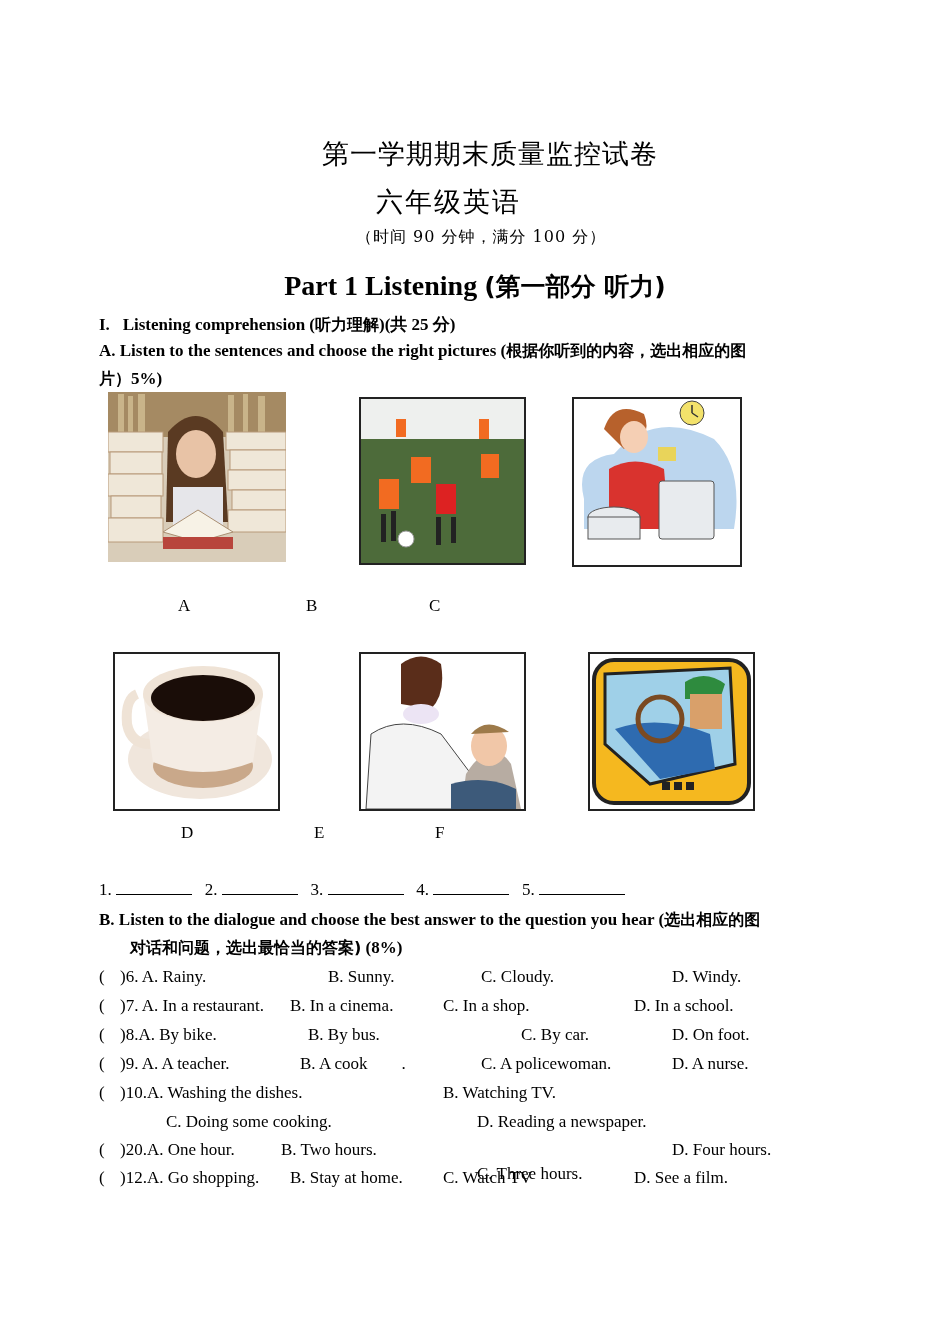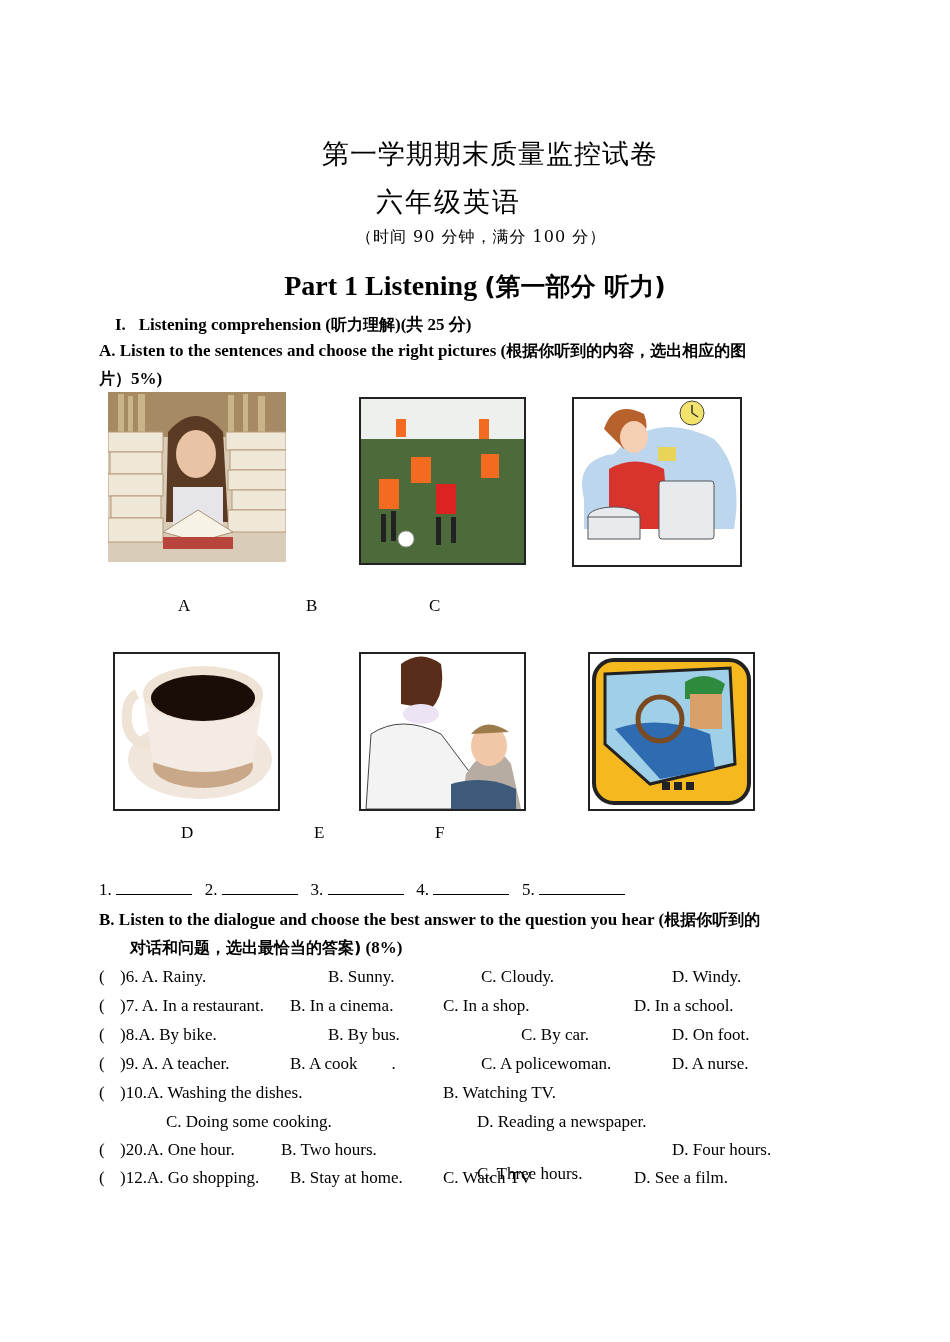--- a/index.html
+++ b/index.html
@@ -25,21 +25,21 @@
 
 <div class="abs title-main">第一学期期末质量监控试卷</div>
 <div class="abs title-sub">六年级英语</div>
 <div class="abs title-meta">（时间 90 分钟，满分 100 分）</div>
 
 <div class="abs part-head">
   <span>Part 1  Listening</span>
   <span class="cn">(第一部分  听力)</span>
 </div>
 
-<div class="abs sec" style="left:99px; top:313px;margin-left:16px;">
+<div class="abs sec" style="left:99px; top:313px;">
   <span>I.</span>&nbsp;&nbsp;
   <span>Listening comprehension (</span><span class="cn">听力理解</span><span>)(共 25 分)</span>
 </div>
 
 <div class="abs sec" style="left:99px; top:341px;">
   <span>A. Listen to the sentences and choose the right pictures (</span><span class="cn">根据你听到的内容，选出相应的图</span>
 </div>
 <div class="abs sec" style="left:99px; top:369px;">
   <span class="cn">片）</span><span>5%)</span>
 </div>
@@ -166,47 +166,47 @@
 
 <div class="abs body-line" style="left:99px; top:880px;">
   <span>1.</span> <span class="blank" style="width:76px"></span>&nbsp;&nbsp;
   <span>2.</span> <span class="blank" style="width:76px"></span>&nbsp;&nbsp;
   <span>3.</span> <span class="blank" style="width:76px"></span>&nbsp;&nbsp;
   <span>4.</span> <span class="blank" style="width:76px"></span>&nbsp;&nbsp;
   <span>5.</span> <span class="blank" style="width:86px"></span>
 </div>
 
 <div class="abs sec" style="left:99px; top:910px;">
-  <span>B. Listen to the dialogue and choose the best answer to the question you hear (</span><span class="cn">根据你听到的</span>
+  <span>B. Listen to the dialogue and choose the best answer to the question you hear (</span><span class="cn">选出相应的图</span>
 </div>
 <div class="abs sec" style="left:130px; top:938px;">
   <span class="cn">对话和问题，选出最恰当的答案)</span>&nbsp;<span>(8%)</span>
 </div>
 
 <div class="q" style="left:99px; top:967px;">(</div>
 <div class="q" style="left:120px; top:967px;">)6. A. Rainy.</div>
 <div class="q" style="left:328px; top:967px;">B. Sunny.</div>
 <div class="q" style="left:481px; top:967px;">C. Cloudy.</div>
 <div class="q" style="left:672px; top:967px;">D. Windy.</div>
 
 <div class="q" style="left:99px; top:996px;">(</div>
 <div class="q" style="left:120px; top:996px;">)7. A. In a restaurant.</div>
 <div class="q" style="left:290px; top:996px;">B. In a cinema.</div>
 <div class="q" style="left:443px; top:996px;">C. In a shop.</div>
 <div class="q" style="left:634px; top:996px;">D. In a school.</div>
 
 <div class="q" style="left:99px; top:1025px;">(</div>
 <div class="q" style="left:120px; top:1025px;">)8.A. By bike.</div>
-<div class="q" style="left:328px; top:1025px;text-align:center;">B. By bus.</div>
+<div class="q" style="left:308px; top:1025px;text-align:center;">B. By bus.</div>
 <div class="q" style="left:481px; top:1025px;margin-left:40px;">C. By car.</div>
 <div class="q" style="left:672px; top:1025px;">D. On foot.</div>
 
 <div class="q" style="left:99px; top:1054px;">(</div>
 <div class="q" style="left:120px; top:1054px;">)9. A. A teacher.</div>
-<div class="q" style="left:290px; top:1054px; white-space:pre;">B. A cook        .</div>
+<div class="q" style="left:300px; top:1054px; white-space:pre;">B. A cook        .</div>
 <div class="q" style="left:481px; top:1054px;">C. A policewoman.</div>
 <div class="q" style="left:672px; top:1054px;">D. A nurse.</div>
 
 <div class="q" style="left:99px; top:1083px;">(</div>
 <div class="q" style="left:120px; top:1083px;">)10.A. Washing the dishes.</div>
 <div class="q" style="left:443px; top:1083px;">B. Watching TV.</div>
 <div class="q" style="left:166px; top:1112px;">C. Doing some cooking.</div>
 <div class="q" style="left:477px; top:1112px;">D. Reading a newspaper.</div>
 
 <div class="q" style="left:99px; top:1140px;">(</div>

